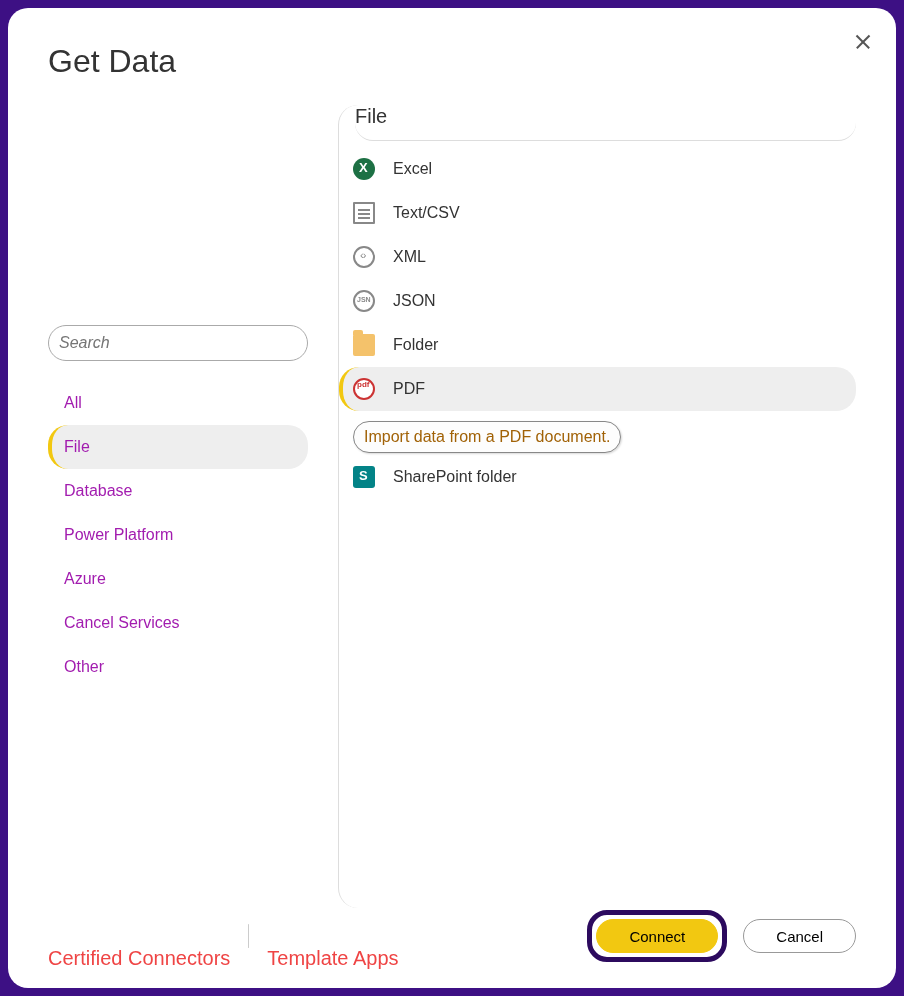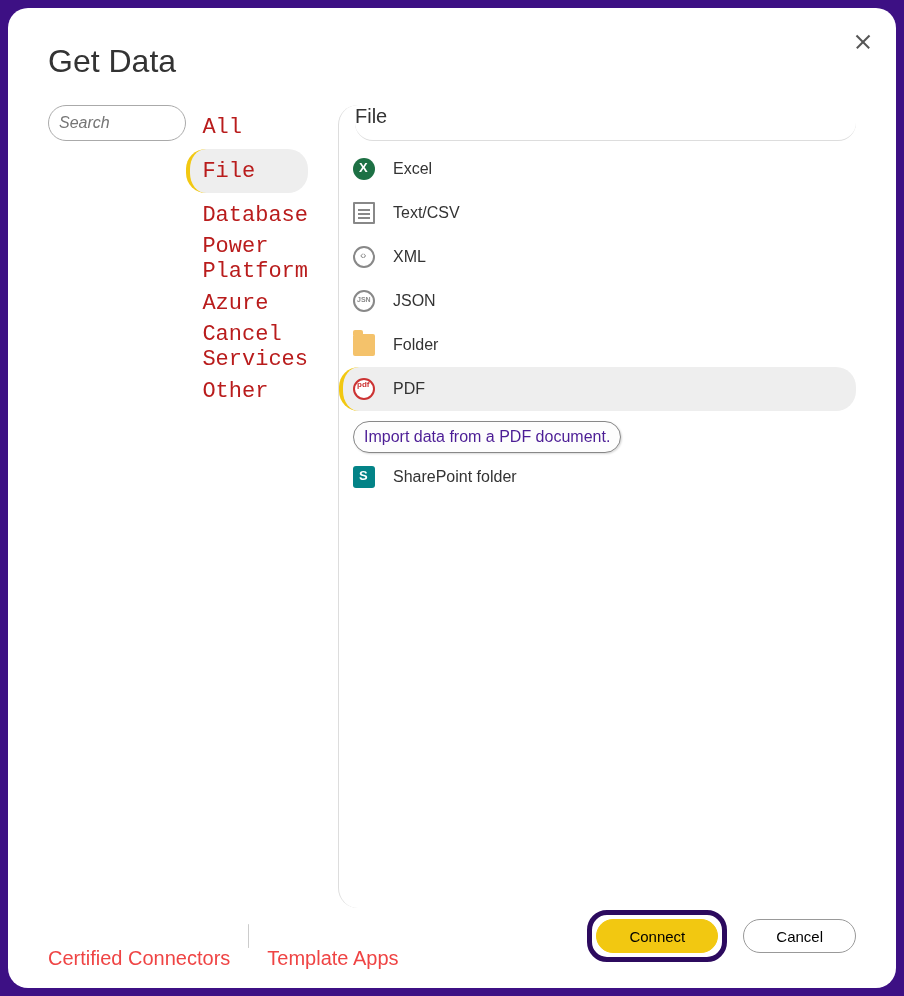--- a/index.html
+++ b/index.html
@@ -47,45 +47,44 @@
   .body {
     display: flex;
     flex: 1 1 auto;
     padding: 0 40px;
     overflow: hidden;
   }
   
   .left {
     width: 260px;
     display: flex;
-    flex-direction: row;
+    flex-direction: column;
     justify-content: center;
   }
   .search {
     width: 100%;
     height: 36px;
     border: 1px solid #aaa;
     padding: 0 10px;
     font-size: 16px;
     font-style: italic;
     color: #666;
     outline: none;
     margin-bottom: 20px;
   }
   .catlist { display: flex; flex-direction: column; }
   .cat {
     height: 44px;
     display: flex;
     align-items: center;
     padding-left: 12px;
-    font-size: 22px;
-    color: #b91c1c;
+    font-size: 16px;
+    color: #a21caf;
     cursor: pointer;
     border-left: 4px solid transparent;
-    font-family: Liberation Mono, monospace;
   }
   .cat.selected {
     background: #eeeeee;
     border-left: 4px solid #f2c811;
   }
   
   .right {
     flex: 1 1 auto;
     margin-left: 30px;
     border-left: 1px solid #ddd;
@@ -128,21 +127,21 @@
   }
   
   .tooltip {
     position: absolute;
     top: 316px;
     left: 14px;
     background: #fdfdfd;
     border: 1px solid #888;
     padding: 6px 10px;
     font-size: 16px;
-    color: #4c1d95;
+    color: #a16207;
     box-shadow: 1px 1px 2px rgba(0,0,0,.15);
     white-space: nowrap;
   }
   
   .footer {
     height: 80px;
     padding: 0 40px 24px 40px;
     display: flex;
     align-items: center;
   }

